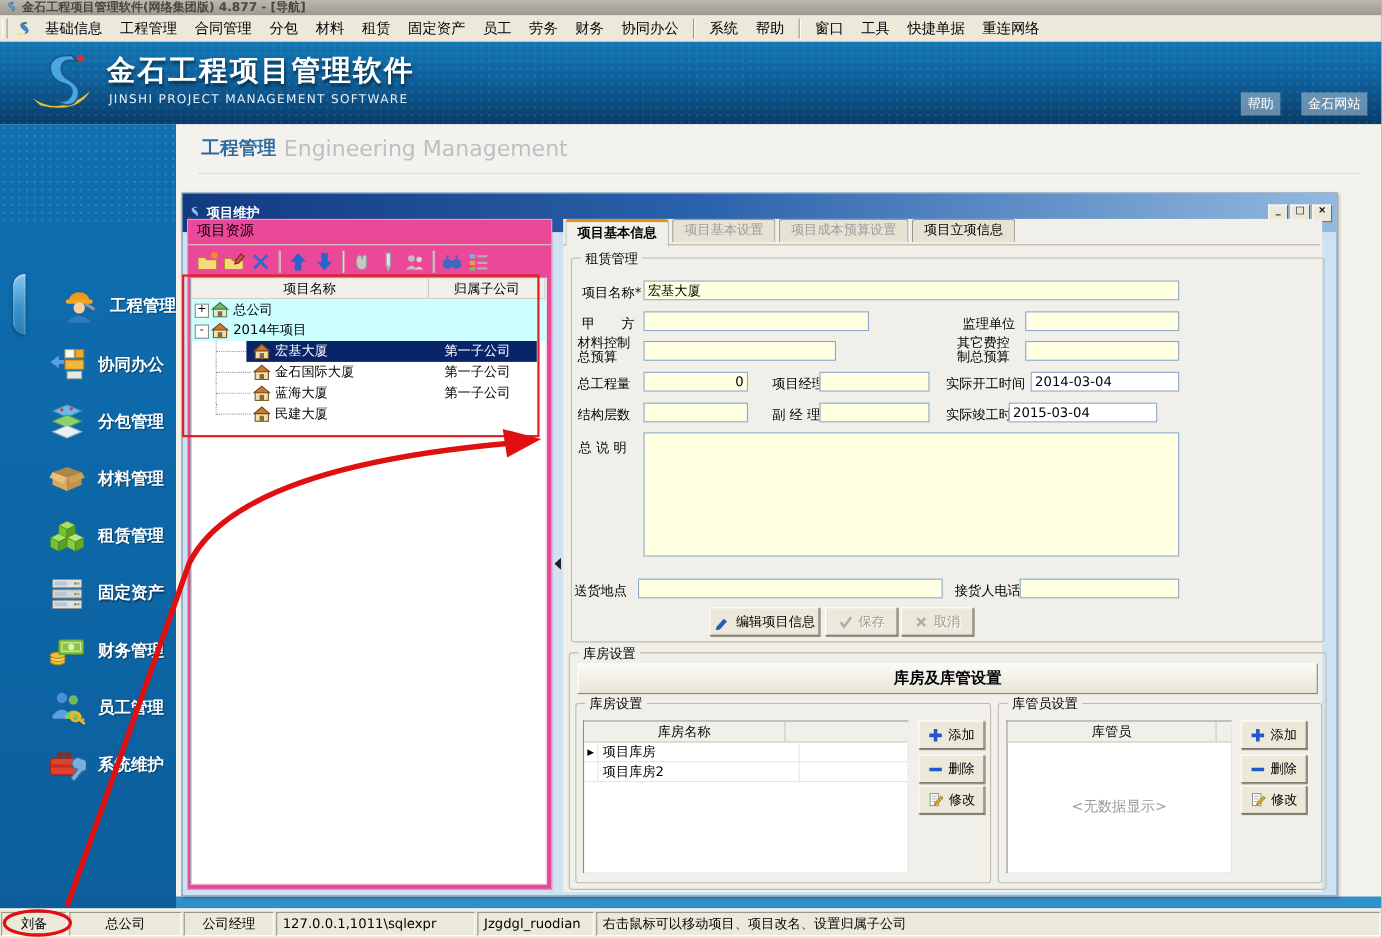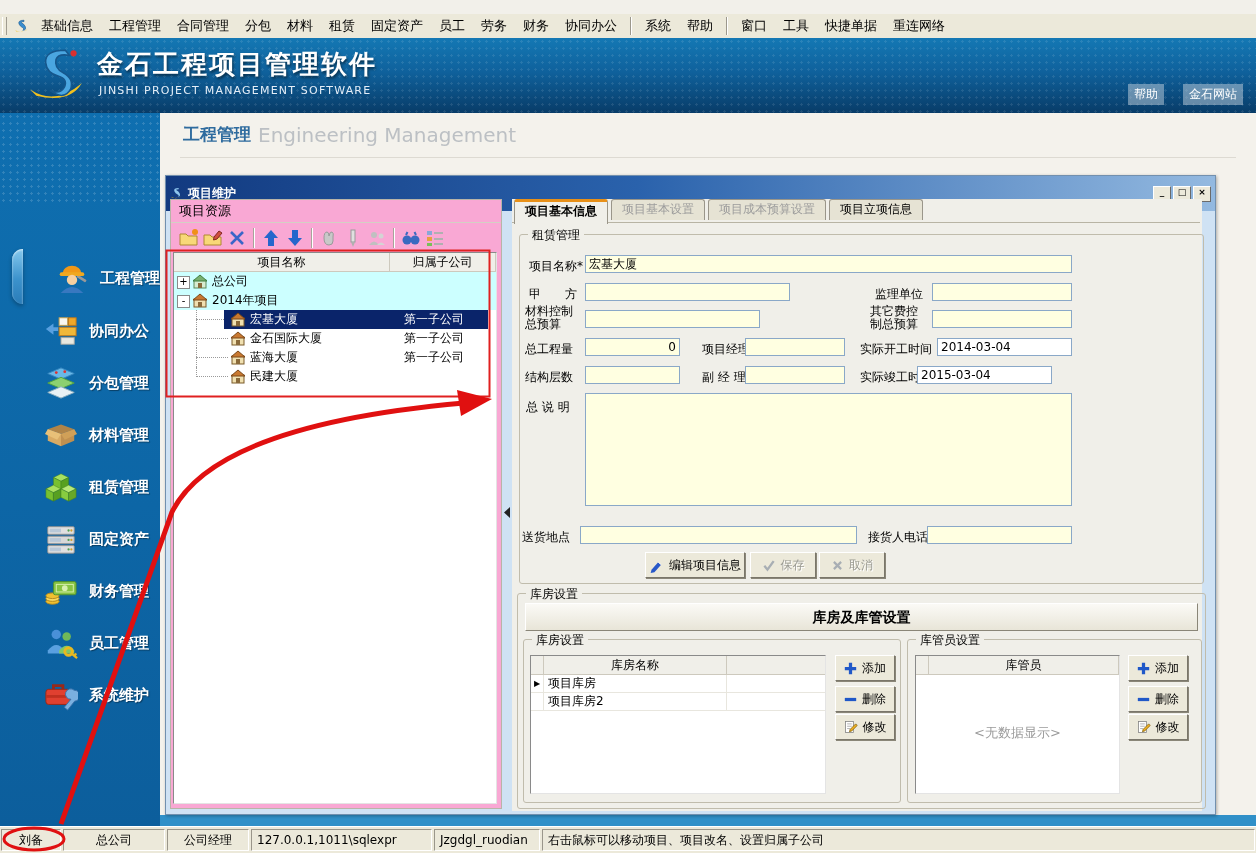--- a/index.html
+++ b/index.html
@@ -59,21 +59,21 @@
   .win-titlebar{position:absolute;left:0;top:0;right:0;height:35px;display:flex;align-items:center;
     background:linear-gradient(90deg,#123a80,#2a62ac 45%,#93b9e0);color:#fff;font-size:12px;font-weight:bold;
     padding:0 4px;box-sizing:border-box;}
   .win-title{margin-left:5px;}
   .win-btns{margin-left:auto;display:flex;}
   .win-btn{width:16px;height:14px;background:#ece9da;border:1px solid;border-color:#fff #6a6a6a #6a6a6a #fff;
     font-size:9px;line-height:11px;text-align:center;color:#000;margin-left:2px;font-weight:bold;cursor:pointer;}
   .win-body{position:absolute;left:1px;top:21px;right:1px;bottom:1px;}
 
   
-  .lpanel{position:absolute;left:3px;top:2px;width:332px;height:610px;background:#f9a8d4;
+  .lpanel{position:absolute;left:3px;top:2px;width:332px;height:610px;background:#ec4899;
     border:1px solid #b8b4a8;box-sizing:border-box;}
   .lp-caption{height:22px;line-height:22px;padding-left:8px;font-size:13px;color:#000;
     border-bottom:1px solid #d4d0c4;}
   .lp-toolbar{height:30px;display:flex;align-items:center;padding-left:6px;}
   .tbi{width:24px;height:24px;display:flex;align-items:center;justify-content:center;cursor:pointer;}
   .tb-sep{width:0;height:20px;border-left:1px solid #a8a49a;border-right:1px solid #fff;margin:0 4px;}
   .tree{position:absolute;left:2px;right:4px;top:52px;bottom:4px;background:#fff;
     border:1px solid;border-color:#8a8a8a #e4e4e4 #e4e4e4 #8a8a8a;overflow:hidden;font-size:12px;}
   .tree-hdr{display:flex;height:18px;background:#f0efe9;border-bottom:1px solid #cdc9bd;}
   .tree-hdr>div{line-height:18px;text-align:center;border-right:1px solid #cdc9bd;}
@@ -116,21 +116,21 @@
   .btn{position:absolute;height:26px;background:#ece9da;border:1px solid;border-color:#fff #7a766a #7a766a #fff;
     box-shadow:1px 1px 0 #8a8678;display:flex;align-items:center;justify-content:center;gap:5px;
     font-size:12px;color:#000;cursor:pointer;box-sizing:border-box;}
   .btn.disabled{color:#9a9a92;text-shadow:1px 1px 0 #fff;cursor:default;}
 
   .wh-banner{position:absolute;background:linear-gradient(#fbfaf6,#e8e5d8);border:1px solid;
     border-color:#fff #8a8678 #8a8678 #fff;text-align:center;font-size:14px;font-weight:bold;
     line-height:26px;box-sizing:border-box;}
   .grid{position:absolute;background:#fff;border:1px solid;border-color:#8a8a8a #e4e4e4 #e4e4e4 #8a8a8a;
     box-sizing:border-box;font-size:12px;overflow:hidden;}
-  .grid-hdr{display:flex;height:18px;border-bottom:1px solid #cdc9bd;background:#f0efe9;}
+  .grid-hdr{display:flex;height:18px;border-bottom:1px solid #cdc9bd;background:#f0efe9;flex-direction:column;}
   .gh-marker{width:12px;border-right:1px solid #cdc9bd;}
   .gh-col{text-align:center;line-height:18px;border-right:1px solid #cdc9bd;}
   .grow{display:flex;height:17px;line-height:17px;border-bottom:1px solid #e8e6de;}
   .g-marker{width:12px;border-right:1px solid #e8e6de;font-size:8px;text-align:center;line-height:17px;}
   .g-cell{padding-left:4px;border-right:1px solid #e8e6de;}
   .empty-text{position:absolute;left:0;right:0;top:68px;text-align:center;color:#9a9a9a;font-size:13px;}
 
   
   .statusbar{position:absolute;left:0;top:826px;width:1256px;height:27px;background:#ece9da;
     border-top:1px solid #fff;display:flex;box-sizing:border-box;}
@@ -138,20 +138,27 @@
     font-size:12px;color:#000;padding:0 5px;box-sizing:border-box;white-space:nowrap;overflow:hidden;}
   .sp.c{justify-content:center;}
 
   .annot{position:absolute;left:0;top:0;z-index:60;pointer-events:none;}
 </style>
 </head>
 <body>
 
 <div id="app">
 
+  <div class="titlebar">
+    <svg class="abs" style="left:4px;top:1px" width="12" height="12" viewBox="0 0 12 12">
+        <path d="M1 9 Q6 12 11 8 Q8 11 2 10 Z" fill="#f2c01e"></path>
+        <path d="M8 1 Q3 1 4 4 Q5 6 7 7 Q9 8 7 9 Q10 9 9 6 Q8 4 6 3 Q5 2 8 2 Z" fill="#4aa6e0" stroke="#1a5a90" stroke-width=".5"></path>
+      </svg>
+    <span class="ttext">金石工程项目管理软件(网络集团版) 4.877 - [导航]</span>
+  </div>
 
   <div class="menubar">
     <span class="mgrip"></span>
     <svg width="15" height="15" viewBox="0 0 12 12" style="margin:0 4px">
         <path d="M1 9 Q6 12 11 8 Q8 11 2 10 Z" fill="#f2c01e"></path>
         <path d="M8 1 Q3 1 4 4 Q5 6 7 7 Q9 8 7 9 Q10 9 9 6 Q8 4 6 3 Q5 2 8 2 Z" fill="#3a8ed0" stroke="#1a5a90" stroke-width=".5"></path>
       </svg>
     <span class="menu-item">基础信息</span>
     <span class="menu-item">工程管理</span>
     <span class="menu-item">合同管理</span>

